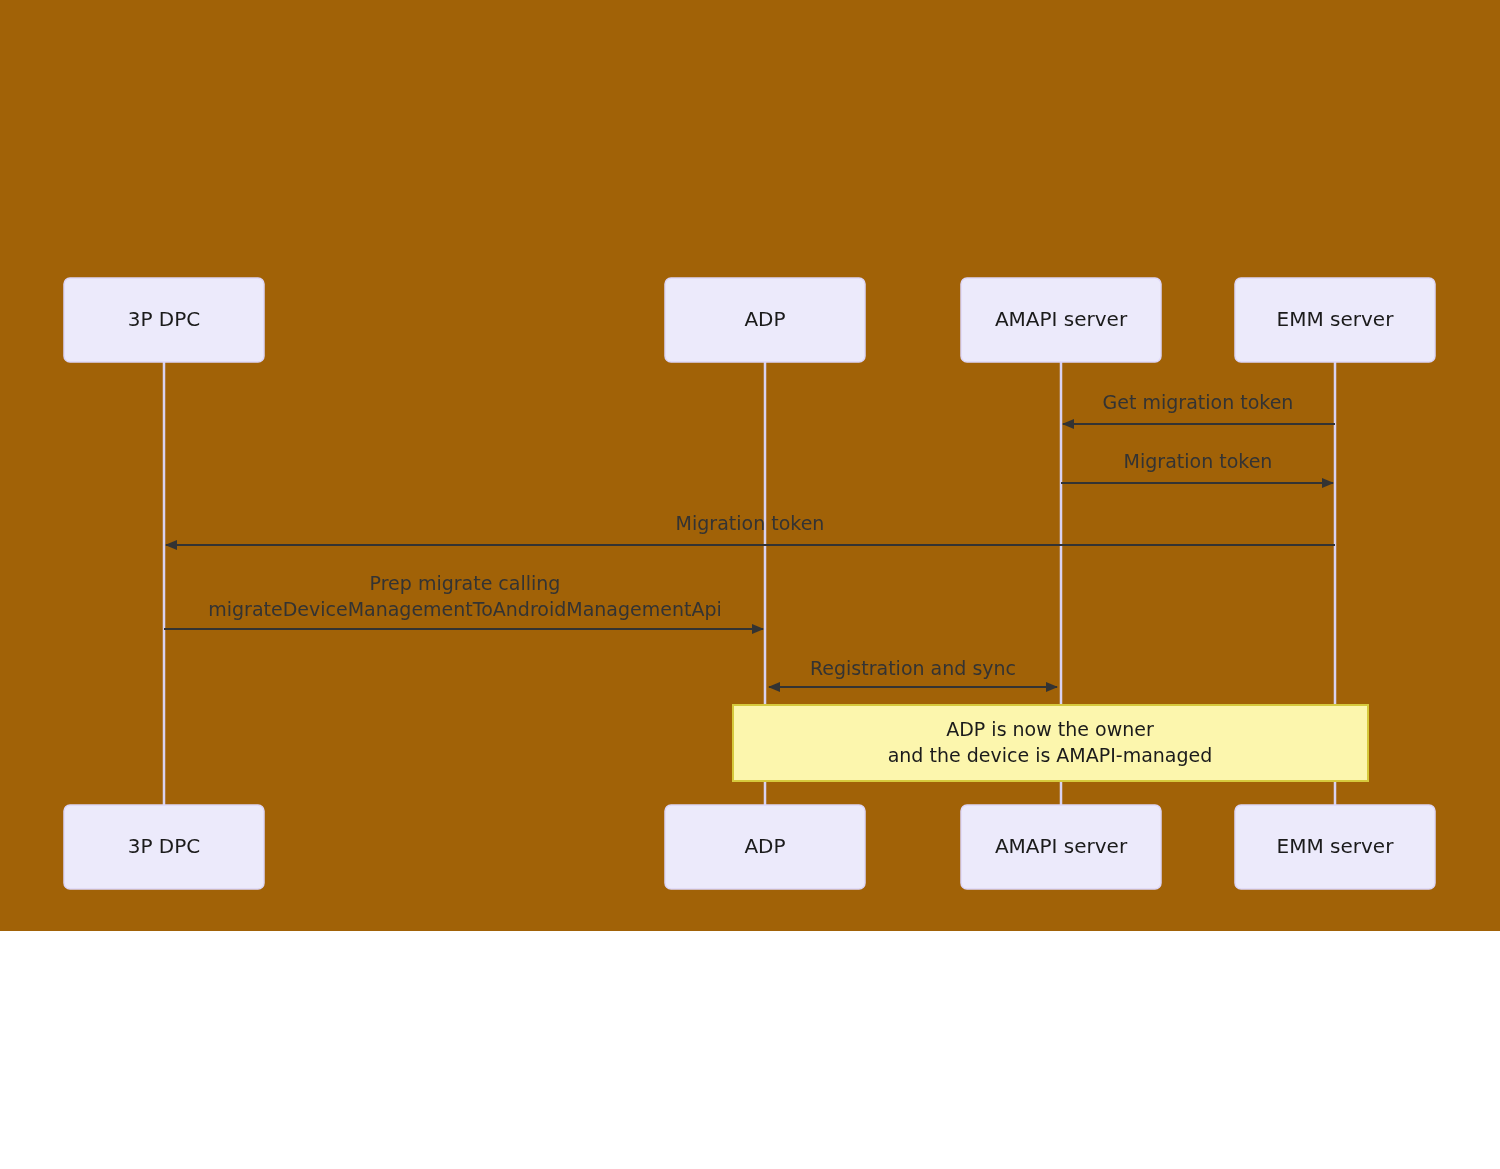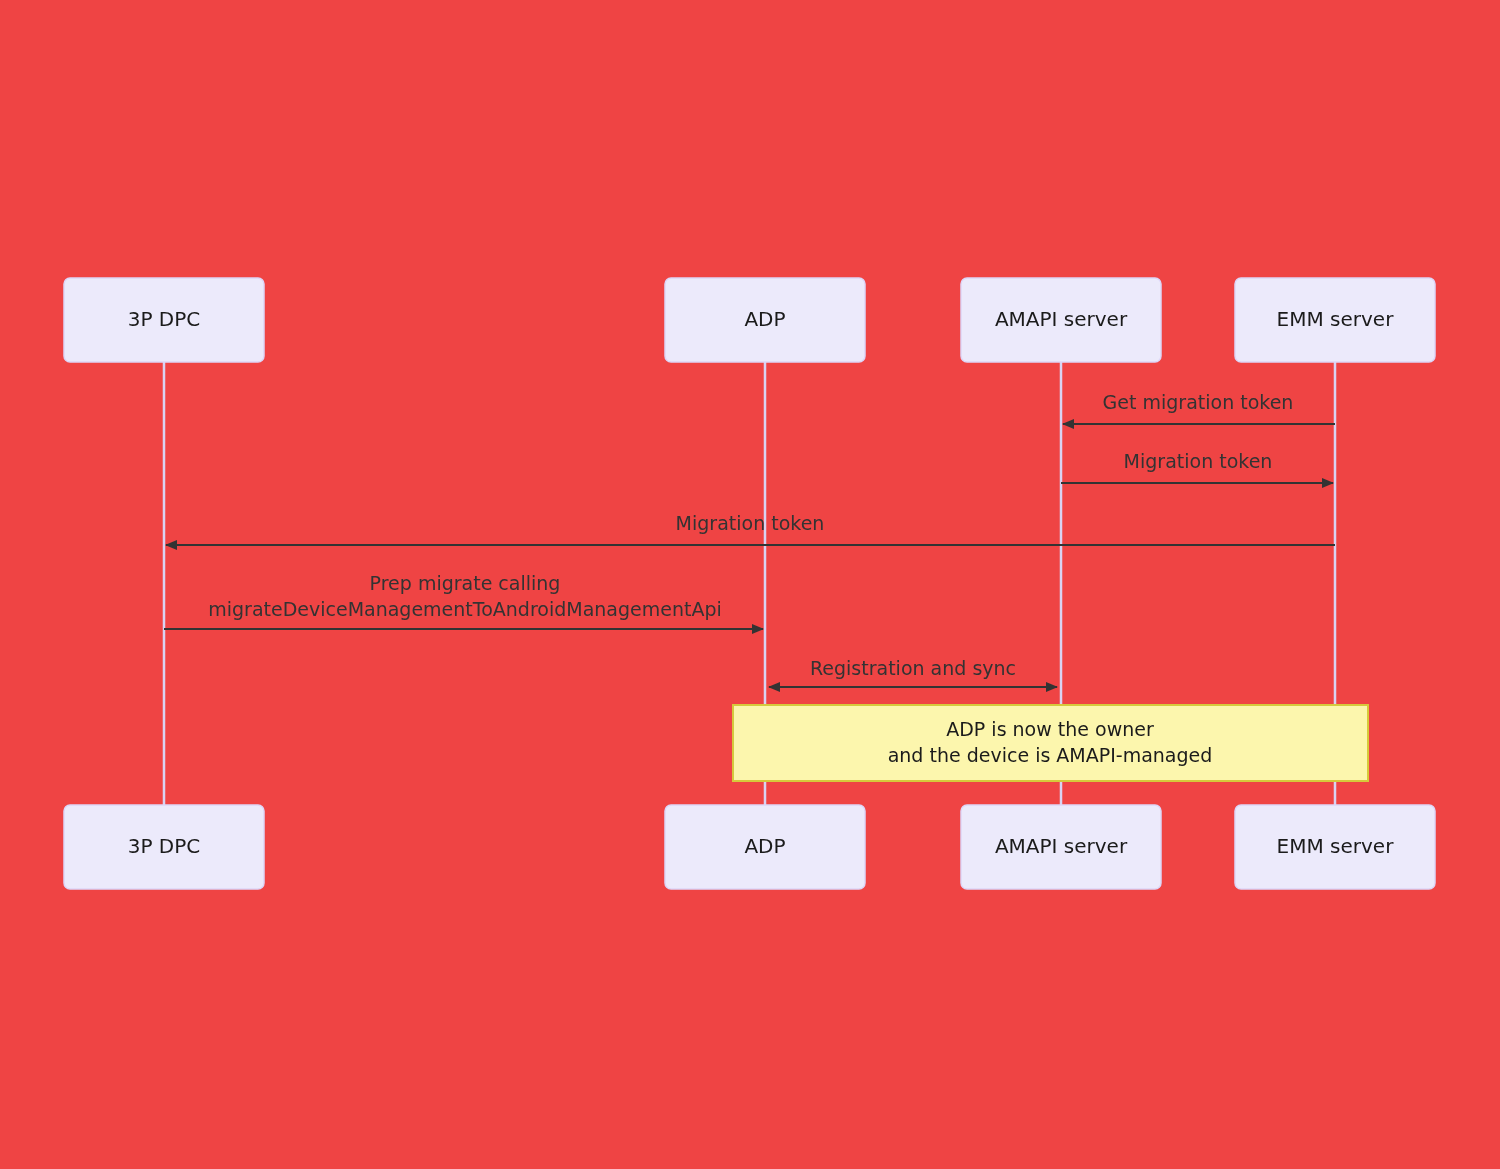--- a/index.html
+++ b/index.html
@@ -6,22 +6,22 @@
     margin: 0;
     padding: 0;
     background: #ffffff;
   }
   body {
     font-family: "DejaVu Sans", sans-serif;
   }
   #diagram-canvas {
     position: relative;
     width: 1500px;
-    height: 1169px;
-    background: #ef4444;
+    height: 931px;
+    background: #a16207;
     overflow: hidden;
   }
   svg.seq {
     position: absolute;
     left: 0;
     top: 0;
     width: 1500px;
     height: 1169px;
     display: block;
   }

